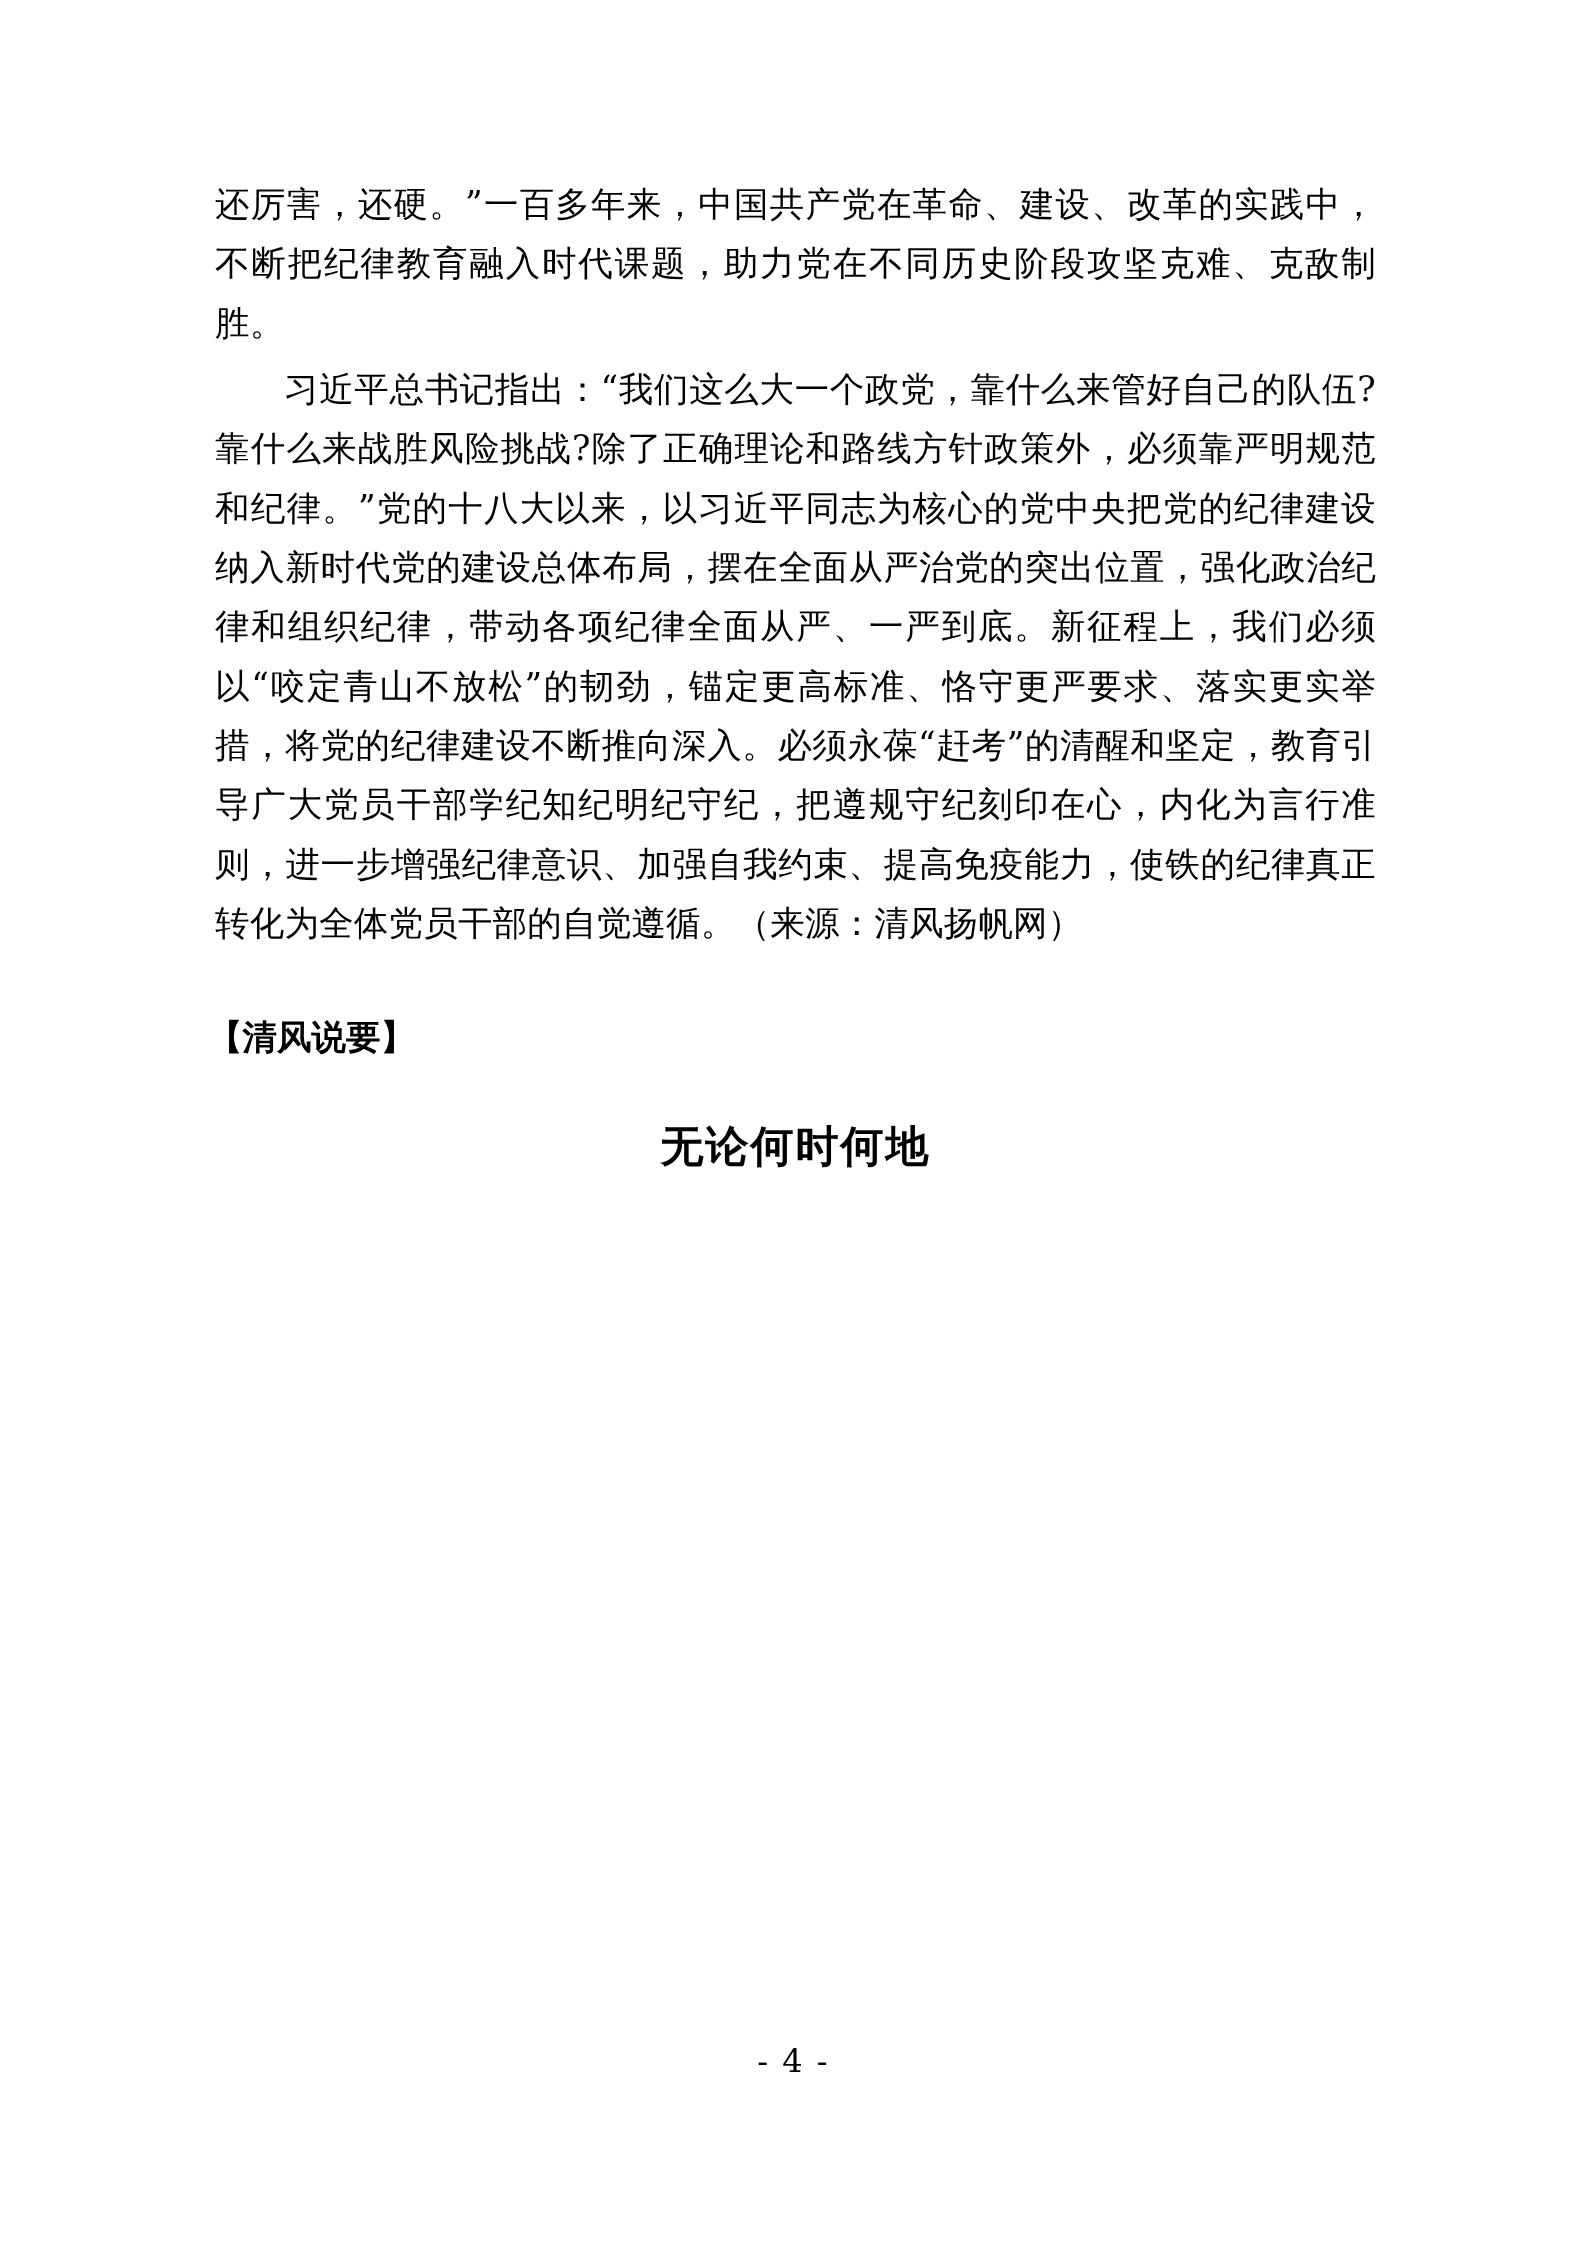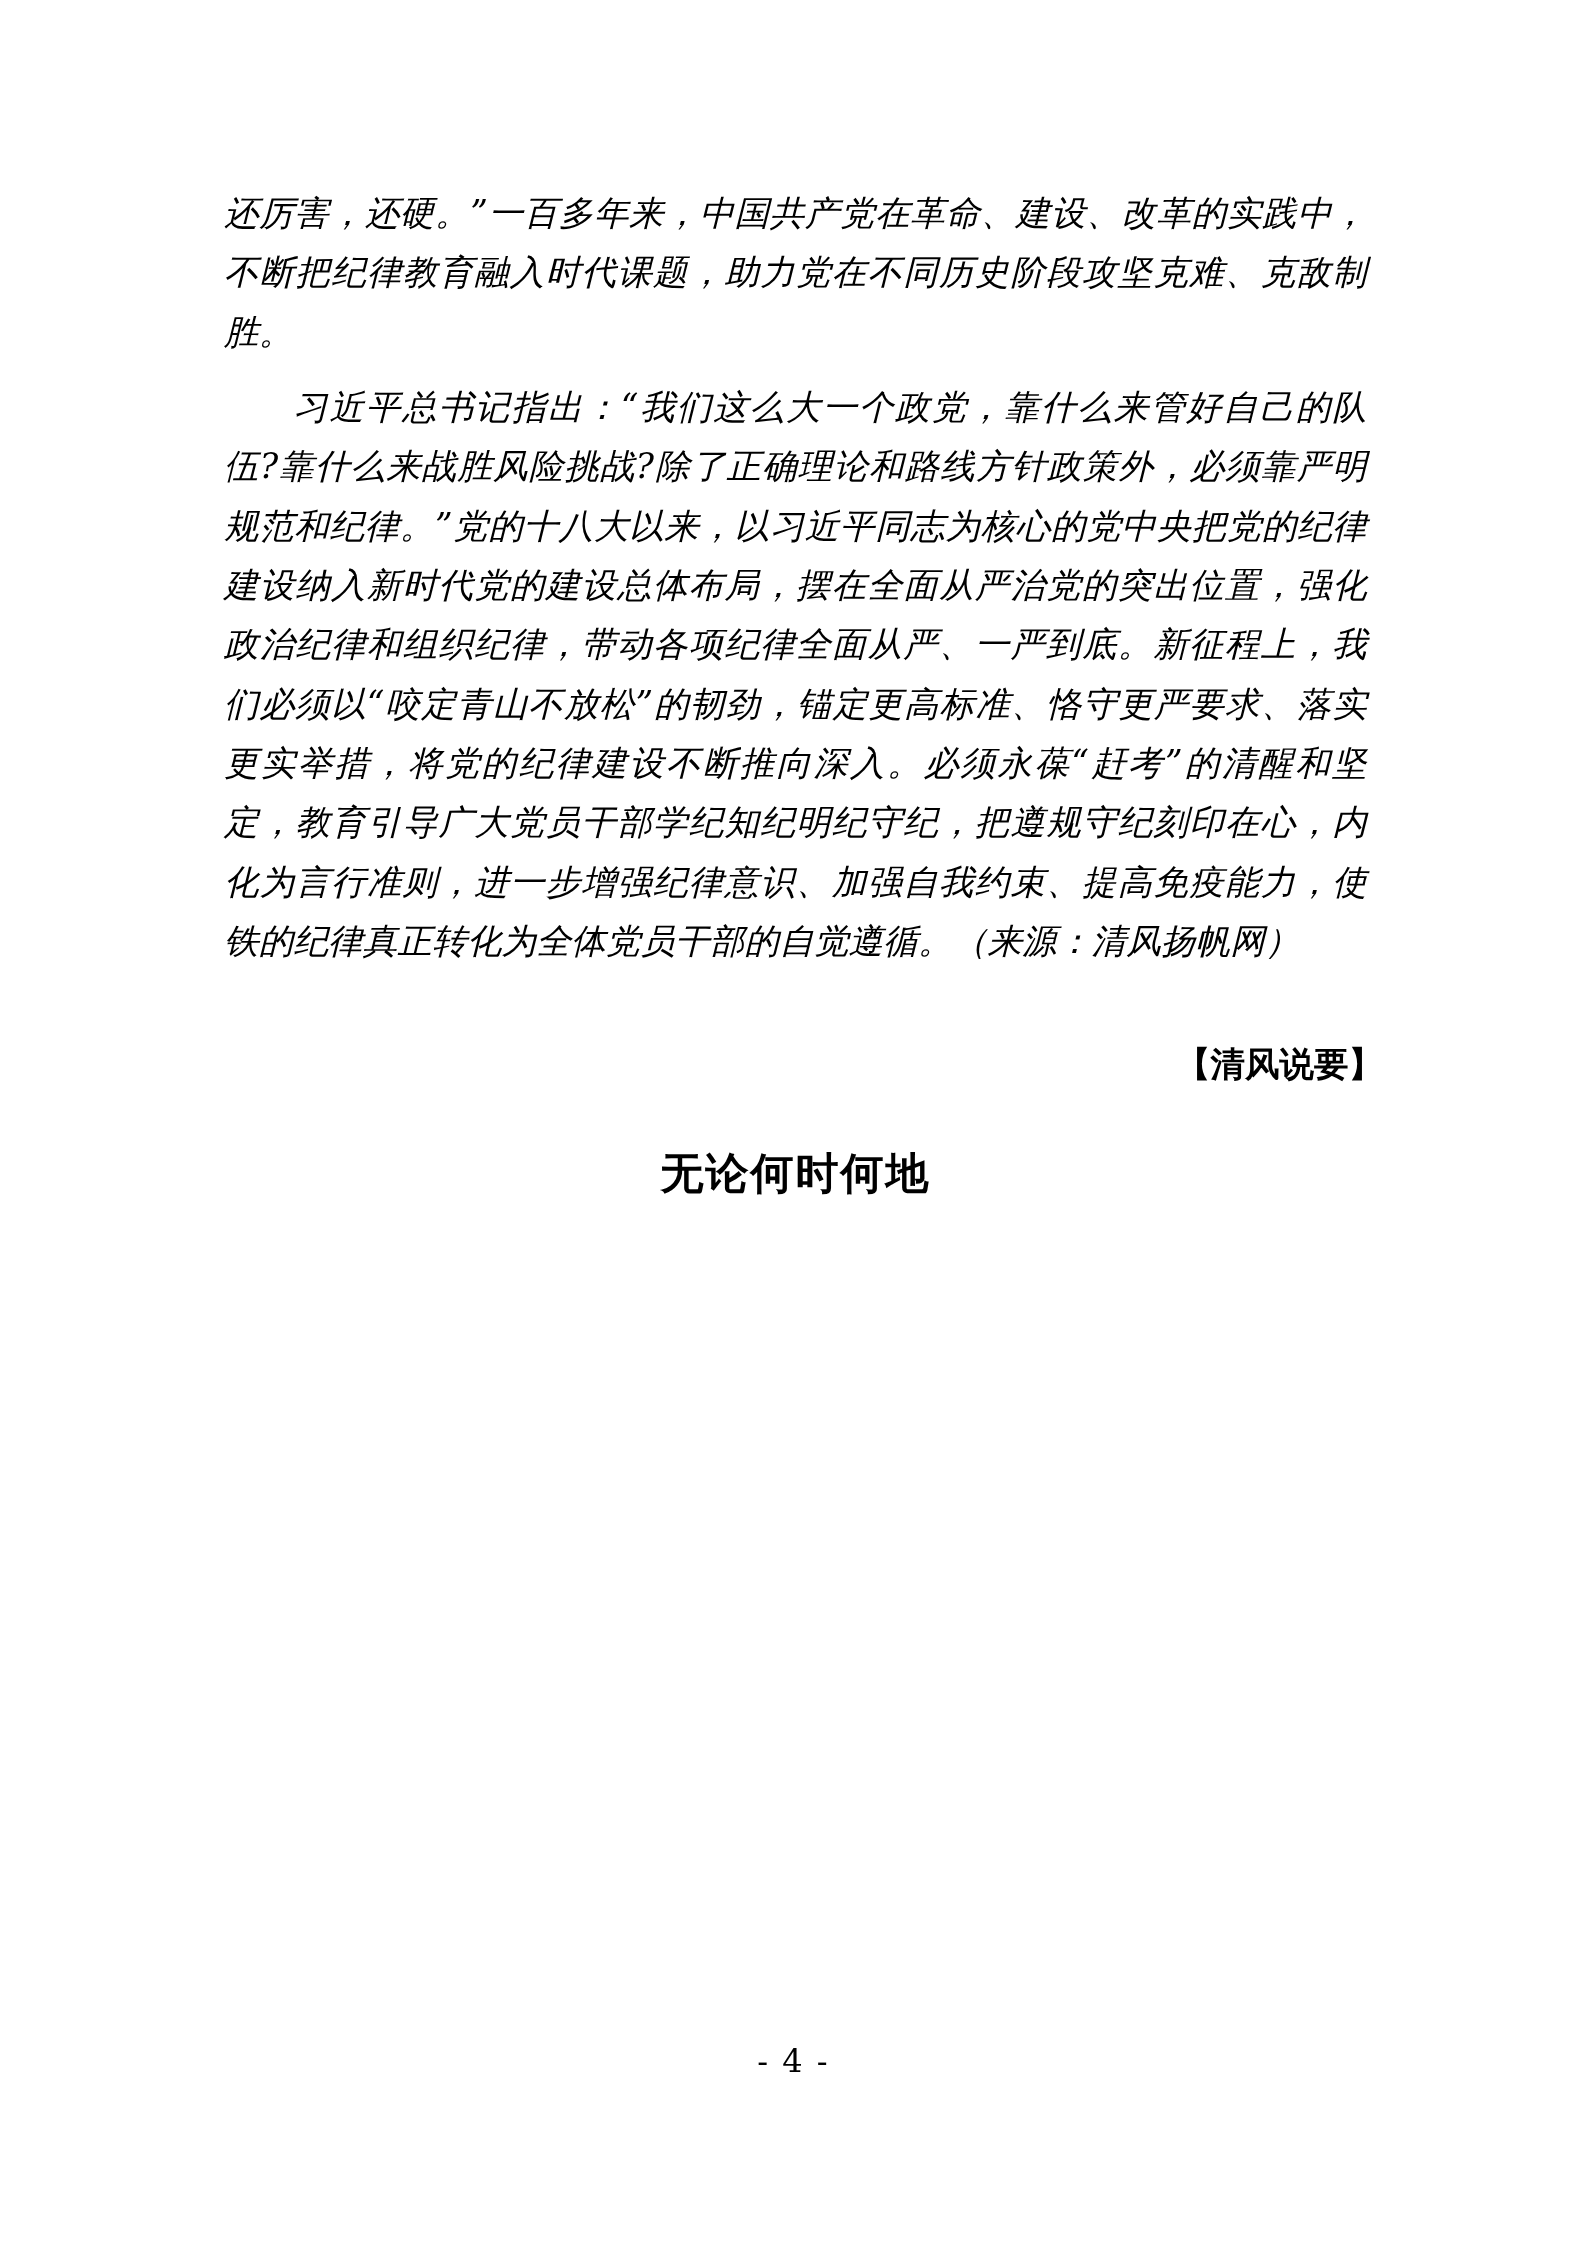--- a/index.html
+++ b/index.html
@@ -22,33 +22,31 @@
     left: 208px;
     top: 168px;
     width: 1175px;
   }
   .para {
     font-size: 34.5px;
     line-height: 1.72;
     text-align: justify;
     text-justify: inter-ideograph;
     letter-spacing: 0.2px;
-    margin: 16px;
-    font-style: italic;
+    margin: 7px;
   }
   .indent {
     text-indent: 2em;
   }
   .section-tag {
     font-size: 34.5px;
     line-height: 1.72;
     font-weight: 700;
     margin: 0;
     padding-top: 48px;
-    text-align: right;
   }
   .article-title {
     font-size: 43px;
     line-height: 1.6;
     font-weight: 700;
     text-align: center;
     margin: 0;
     padding-top: 44px;
     padding-bottom: 46px;
     letter-spacing: 2px;

